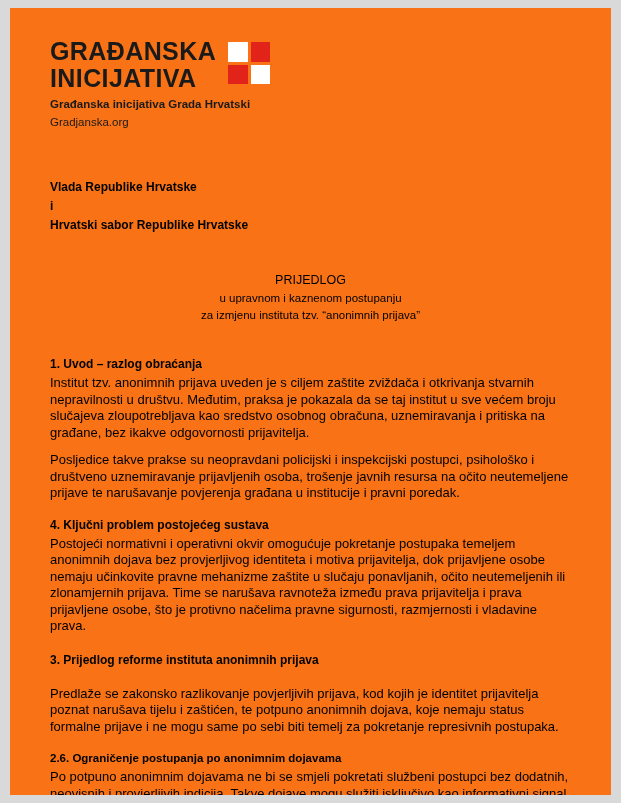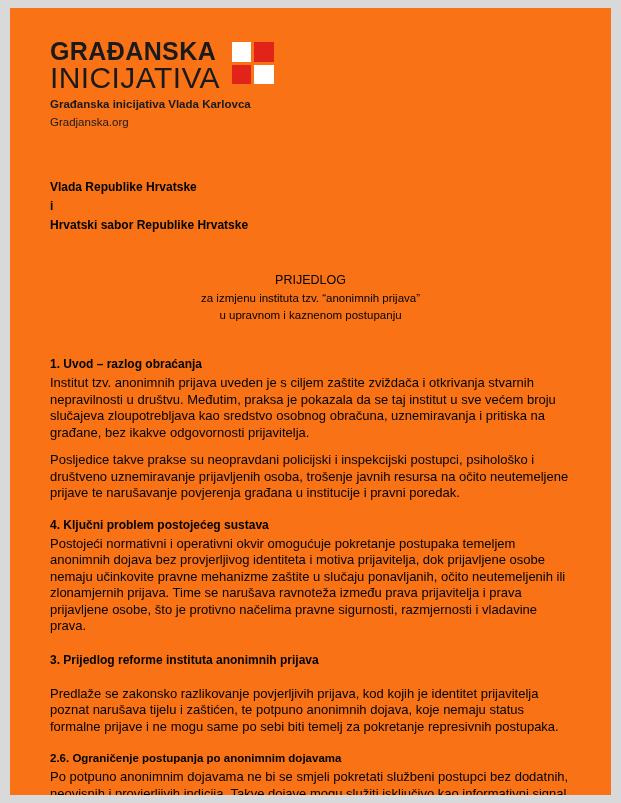--- a/index.html
+++ b/index.html
@@ -44,22 +44,22 @@
   }
   .logo-line1 {
     font-size: 25px;
     font-weight: bold;
     letter-spacing: 0.4px;
     color: #1a1a1a;
     line-height: 26px;
     white-space: nowrap;
   }
   .logo-line2 {
-    font-size: 30px;
-    font-weight: normal;
+    font-size: 25px;
+    font-weight: bold;
     letter-spacing: 0.4px;
     color: #1a1a1a;
     line-height: 26px;
     margin-top: 1px;
     white-space: nowrap;
   }
   .logo-mark {
     margin-left: 12px;
     margin-top: 4px;
     width: 42px;
@@ -163,34 +163,34 @@
           <div class="logo-line1">GRAĐANSKA</div>
           <div class="logo-line2">INICIJATIVA</div>
         </div>
         <div class="logo-mark">
           <span class="blank"></span>
             <span></span>
             <span></span>
             <span class="blank"></span>
         </div>
       </div>
-      <div class="org-line">Građanska inicijativa Vlada Karlovca</div>
+      <div class="org-line">Građanska inicijativa Grada Hrvatski</div>
       <div class="site-line">Gradjanska.org</div>
     </div>
 
     <div class="addressee">
       <div>Vlada Republike Hrvatske</div>
       <div class="conn">i</div>
       <div>Hrvatski sabor Republike Hrvatske</div>
     </div>
 
     <div class="titleblock">
       <div class="main-title">PRIJEDLOG</div>
+      <div class="sub">u upravnom i kaznenom postupanju</div>
       <div class="sub">za izmjenu instituta tzv. “anonimnih prijava”</div>
-      <div class="sub">u upravnom i kaznenom postupanju</div>
     </div>
 
     <div class="body">
 
       <h2 class="sec">1. Uvod – razlog obraćanja</h2>
       <p class="para">Institut tzv. anonimnih prijava uveden je s ciljem zaštite zviždača i otkrivanja stvarnih nepravilnosti u društvu. Međutim, praksa je pokazala da se taj institut u sve većem broju slučajeva zloupotrebljava kao sredstvo osobnog obračuna, uznemiravanja i pritiska na građane, bez ikakve odgovornosti prijavitelja.</p>
       <div class="gap-sm"></div>
       <p class="para">Posljedice takve prakse su neopravdani policijski i inspekcijski postupci, psihološko i društveno uznemiravanje prijavljenih osoba, trošenje javnih resursa na očito neutemeljene prijave te narušavanje povjerenja građana u institucije i pravni poredak.</p>
 
       <div class="gap-md"></div>

